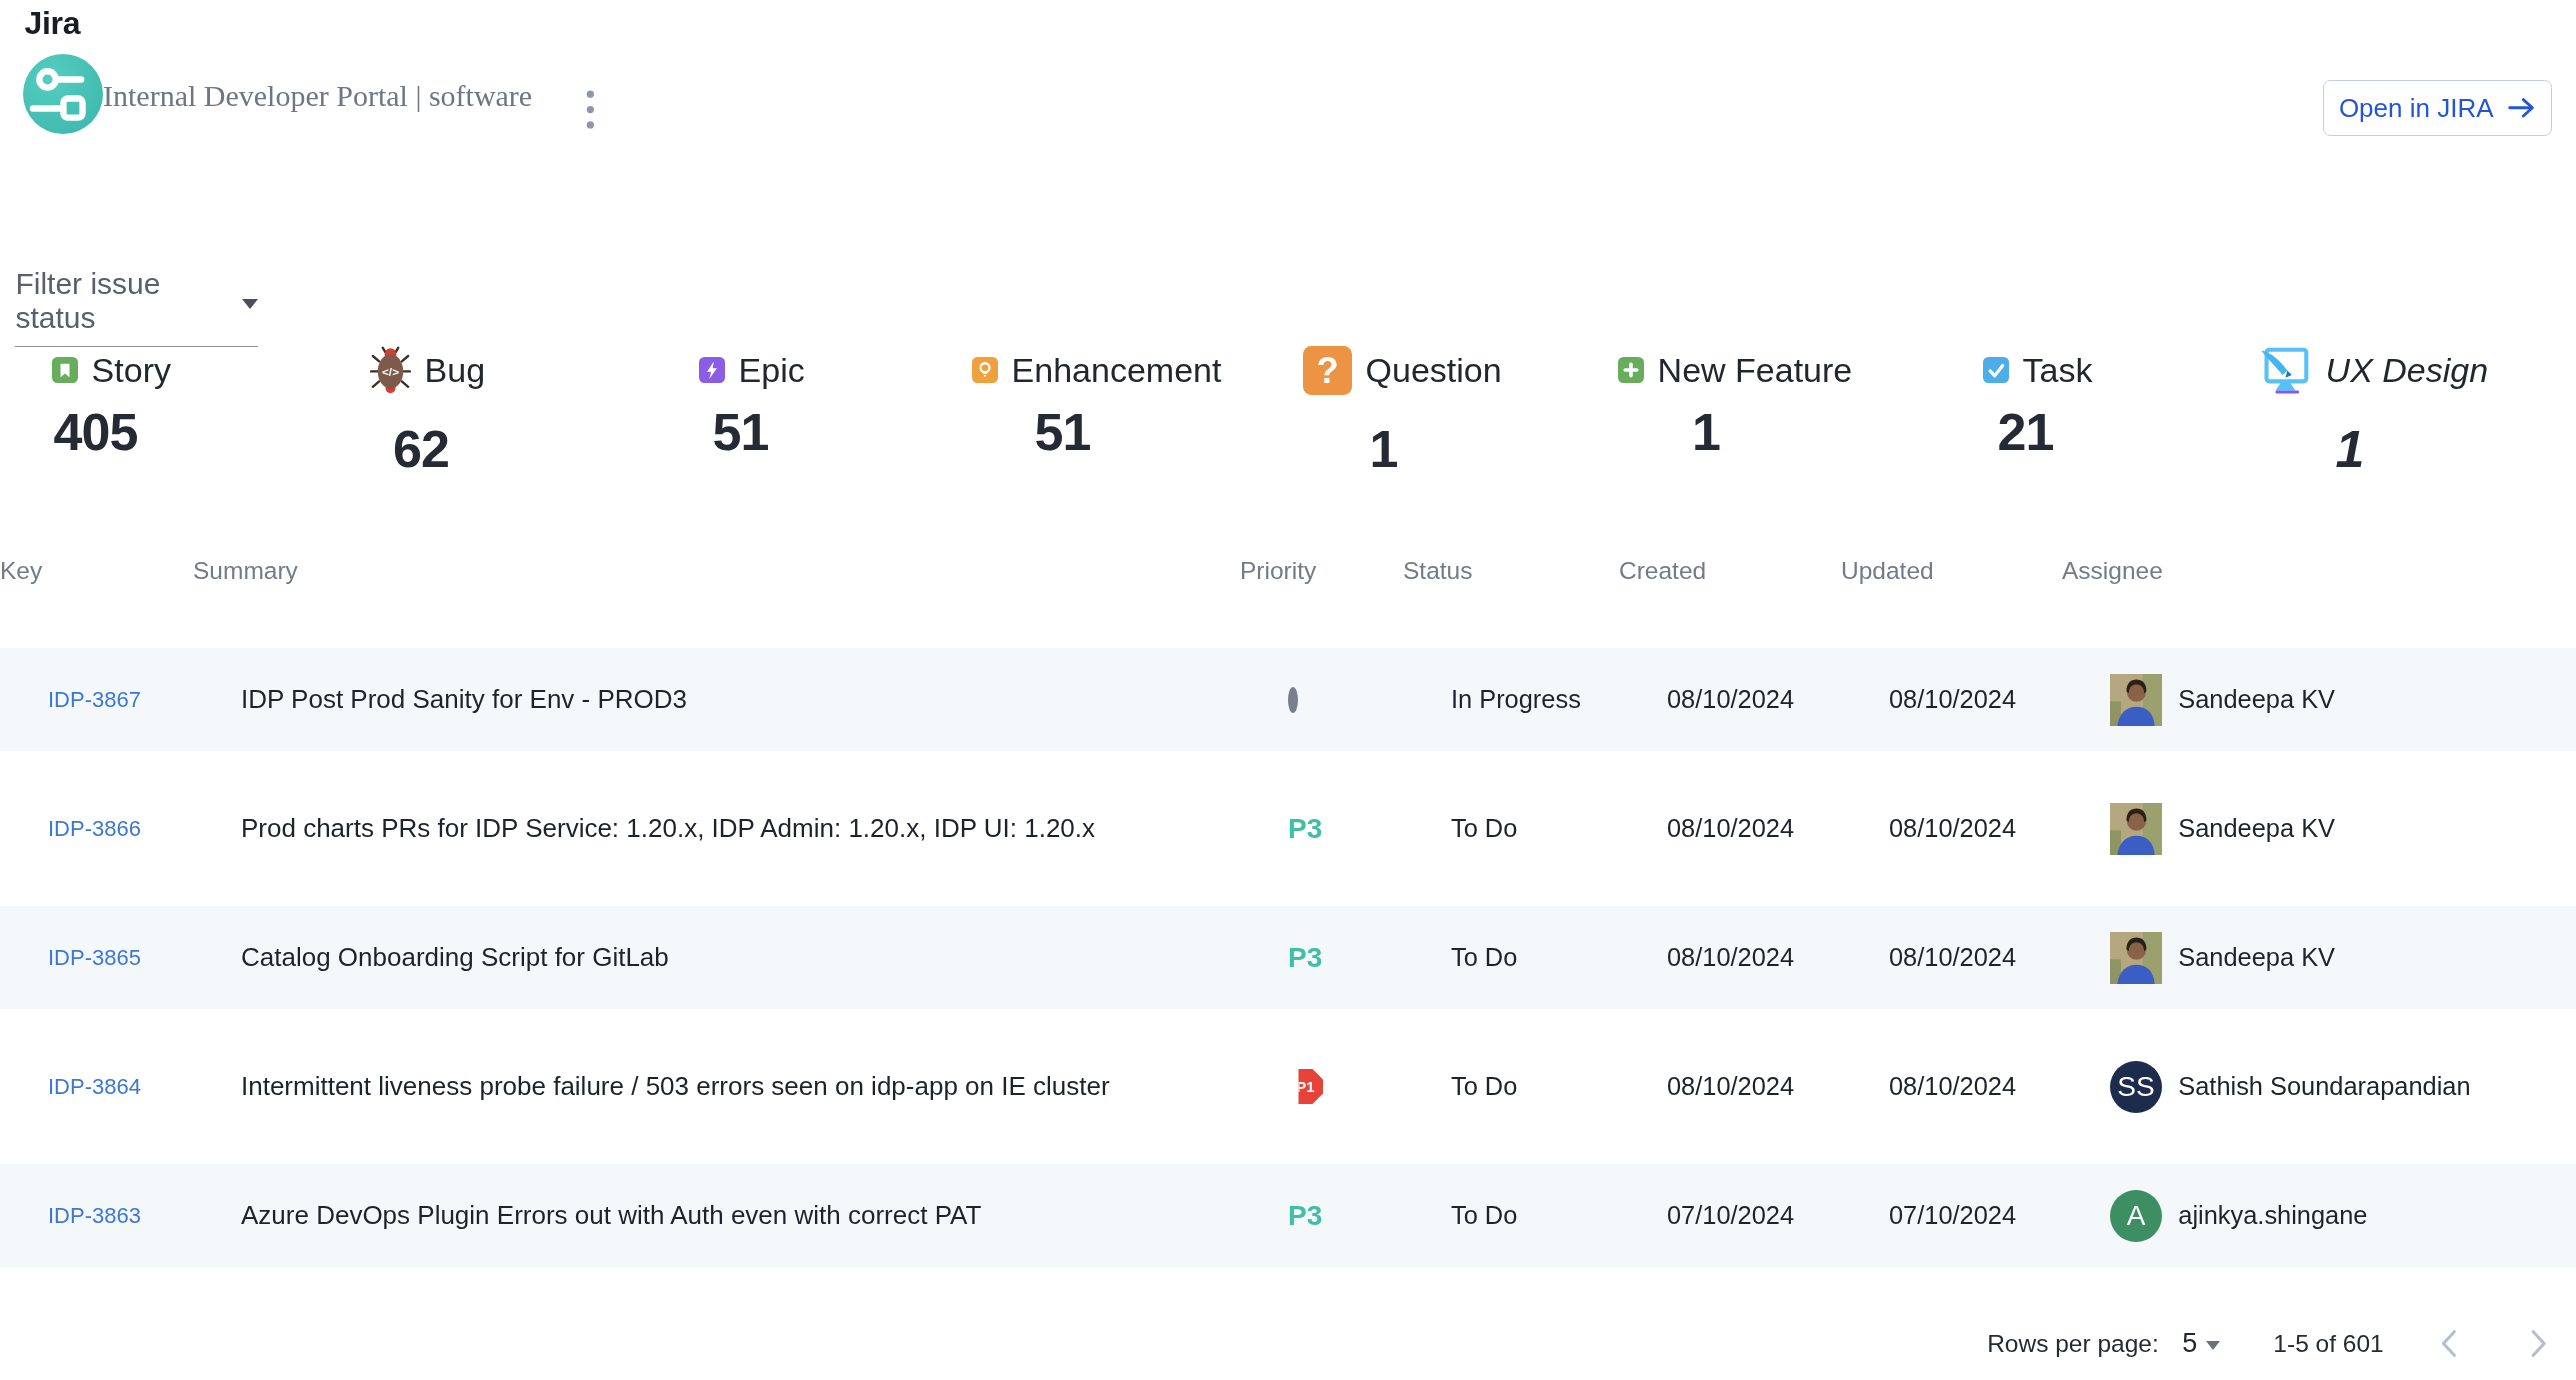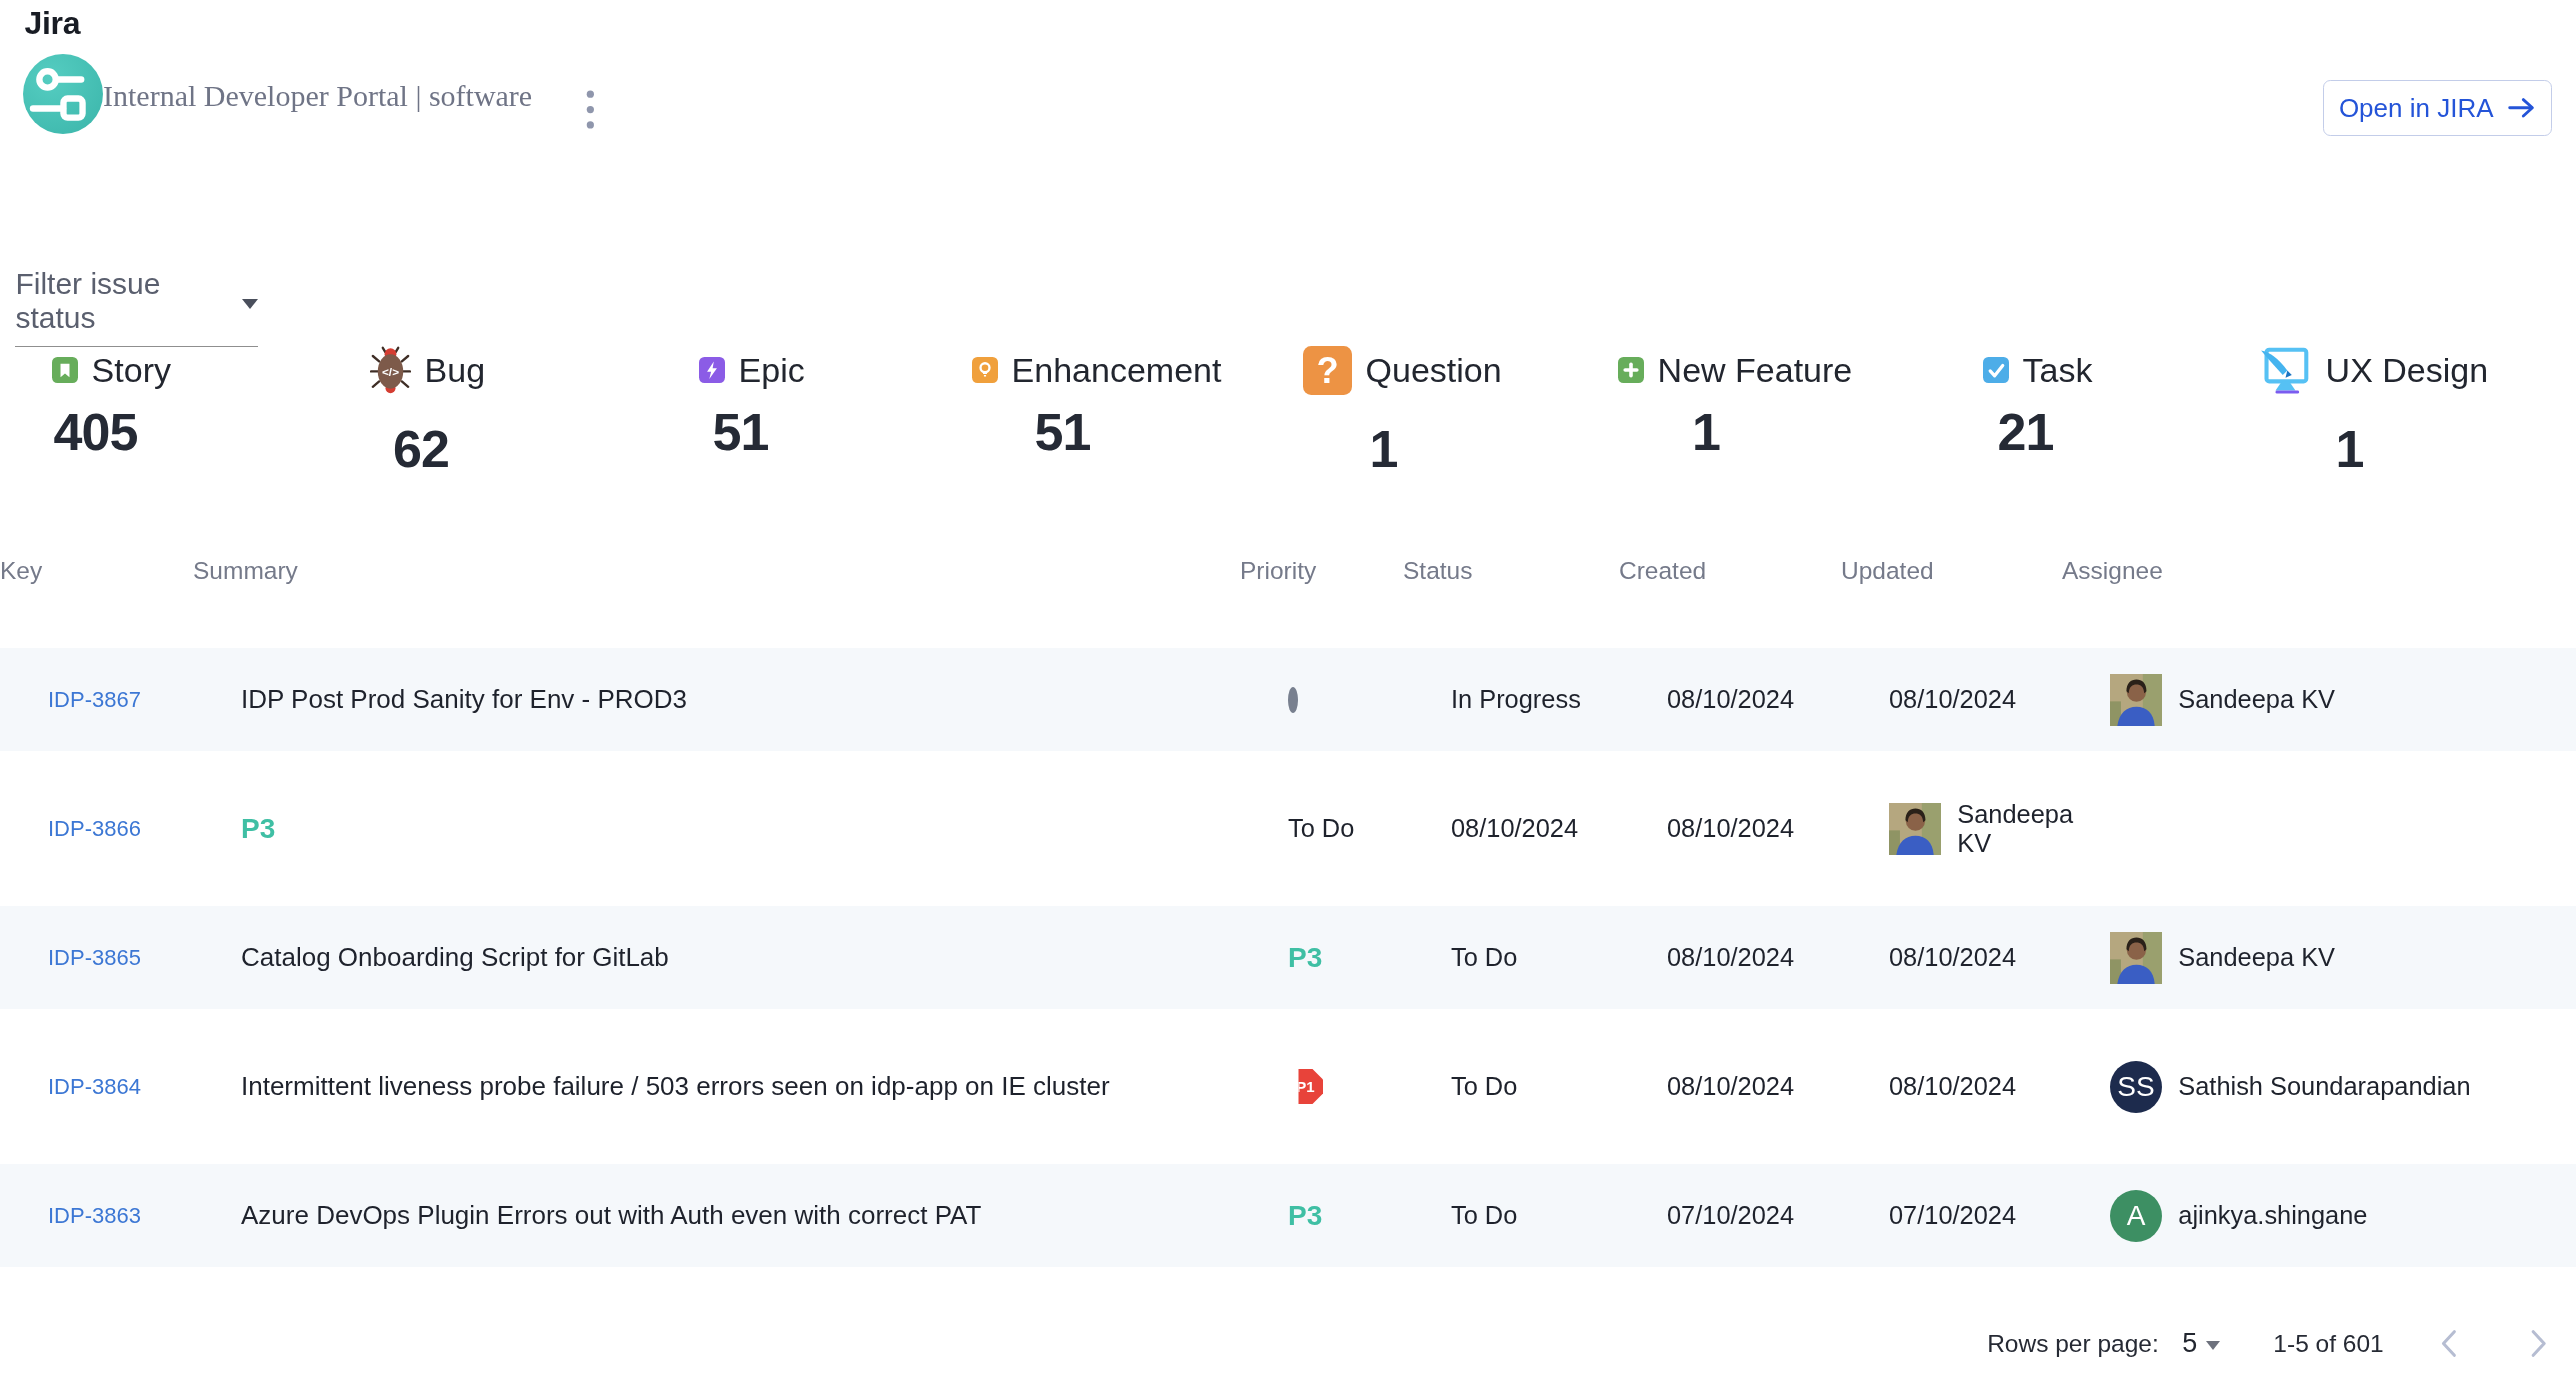--- a/index.html
+++ b/index.html
@@ -33,21 +33,21 @@
   .counter-label { font-size:34px; font-weight:500; color:#22262f; white-space:nowrap; }
   .counter-value { font-size:52px; font-weight:700; color:#252a35; text-align:center; margin-top:5.4px; letter-spacing:-0.9px; }
   .counter.lg .counter-value { margin-top:22px; }
   .c-story { left:52px;  width:87px; }
   .c-bug   { left:370px; width:102px; }
   .c-epic  { left:699px; width:83px; }
   .c-enh   { left:972px;width:181px; }
   .c-que   { left:1303px;width:161px; }
   .c-nf    { left:1618px;width:176px; }
   .c-task  { left:1983px;width:85px; }
-  .c-ux    { left:2259px;width:181px; }
+  .c-ux    { left:2259px;width:181px;font-style:italic; }
   .ic-sm { width:26px; height:26px; flex:none; }
   .ic-bug { width:41px; height:49px; flex:none; }
   .ic-que { width:49px; height:49px; flex:none; }
   .ic-ux  { width:53px; height:47px; flex:none; }
   
   .thead {
     position:absolute; top:544px; left:0; right:0; height:54px;
     display:grid; grid-template-columns:193px 1047px 163px 216px 222px 221px auto;
     align-items:center; font-size:24.5px; color:#757a8a;
   }
@@ -271,20 +271,21 @@
           <circle cx="29" cy="20" r="10.5" fill="#8a6248"></circle>
           <path d="M18 19c0-9 5-13 11-13s11 4 11 13l-2.5 2c-.5-7-4-9.5-8.5-9.5S21 14 20.5 21z" fill="#2a2119"></path>
           <path d="M8 57c2-14 10-21 21-21s19 7 20 21z" fill="#3a5ec4"></path>
         </svg>
         <span>Sandeepa KV</span>
       </span>
     </div>
 
     <div class="trow">
       <a class="key-link">IDP-3866</a>
+      <span class="cell-summary">Prod charts PRs for IDP Service: 1.20.x, IDP Admin: 1.20.x, IDP UI: 1.20.x</span>
       <span><span class="p3">P3</span></span>
       <span class="cell-text">To Do</span>
       <span class="cell-text">08/10/2024</span>
       <span class="cell-text">08/10/2024</span>
       <span class="cell-assignee">
         <svg class="avatar-photo" viewBox="0 0 57 57">
           <rect width="57" height="57" fill="#b5a77f"></rect>
             <rect x="36" width="21" height="57" fill="#9aa06e"></rect>
             <rect y="30" width="12" height="27" fill="#8f9464"></rect>
           <circle cx="29" cy="20" r="10.5" fill="#8a6248"></circle>

